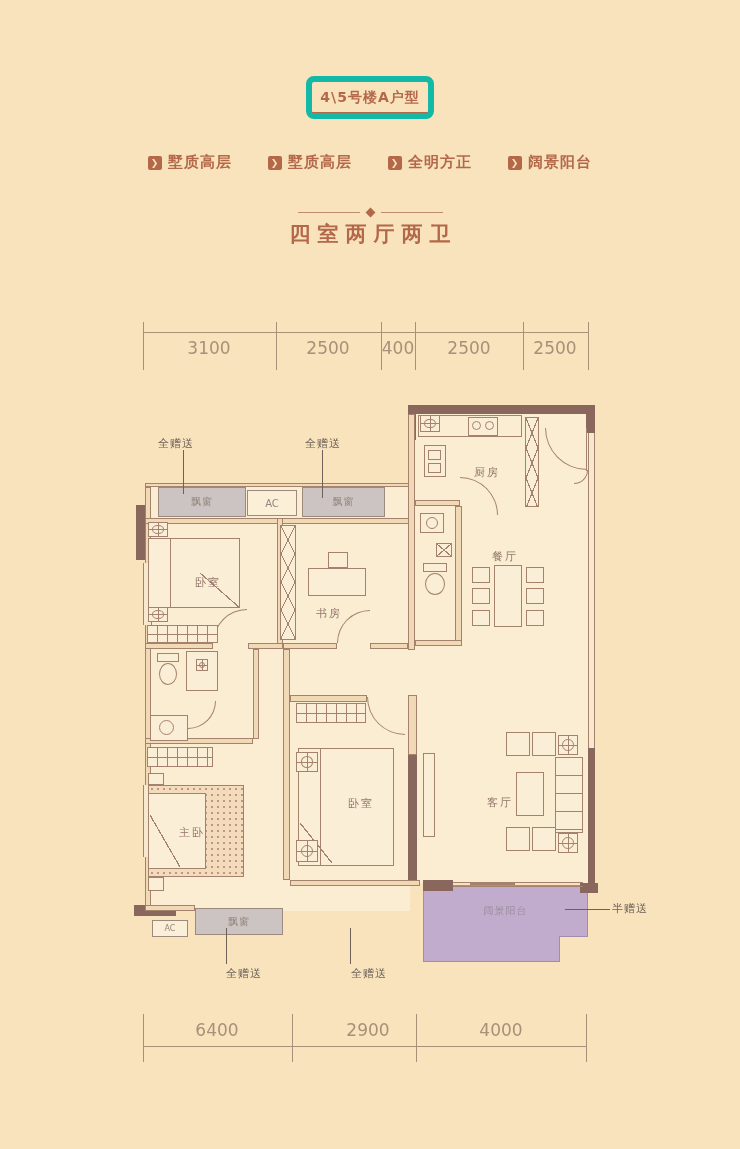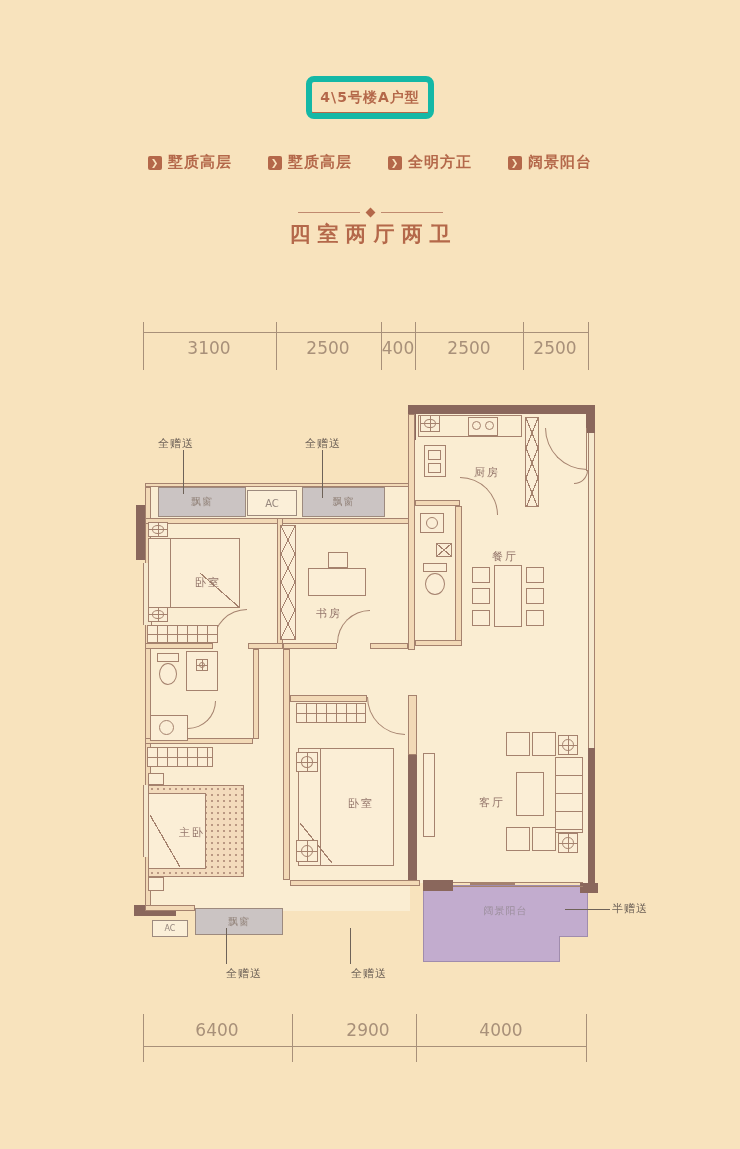--- a/index.html
+++ b/index.html
@@ -249,21 +249,21 @@
     <div class="furn" style="left:366px;top:432px;width:24px;height:24px"></div>
     <div class="furn" style="left:392px;top:432px;width:24px;height:24px"></div>
     <div class="crossbox" style="left:418px;top:438px;width:20px;height:20px"></div>
 
     <span class="room-label" style="left:68px;top:187px">卧室</span>
     <span class="room-label" style="left:189px;top:218px">书房</span>
     <span class="room-label" style="left:347px;top:77px">厨房</span>
     <span class="room-label" style="left:365px;top:161px">餐厅</span>
     <span class="room-label" style="left:52px;top:437px">主卧</span>
     <span class="room-label" style="left:221px;top:408px">卧室</span>
-    <span class="room-label" style="left:352px;top:407px">客厅</span>
+    <span class="room-label" style="left:360px;top:407px">客厅</span>
   </div>
 
   <span class="ann" style="left:158px;top:436px">全赠送</span>
   <div class="annline" style="left:183px;top:450px;width:1px;height:44px"></div>
   <span class="ann" style="left:305px;top:436px">全赠送</span>
   <div class="annline" style="left:322px;top:450px;width:1px;height:48px"></div>
   <span class="ann" style="left:226px;top:966px">全赠送</span>
   <div class="annline" style="left:226px;top:928px;width:1px;height:36px"></div>
   <span class="ann" style="left:351px;top:966px">全赠送</span>
   <div class="annline" style="left:350px;top:928px;width:1px;height:36px"></div>

